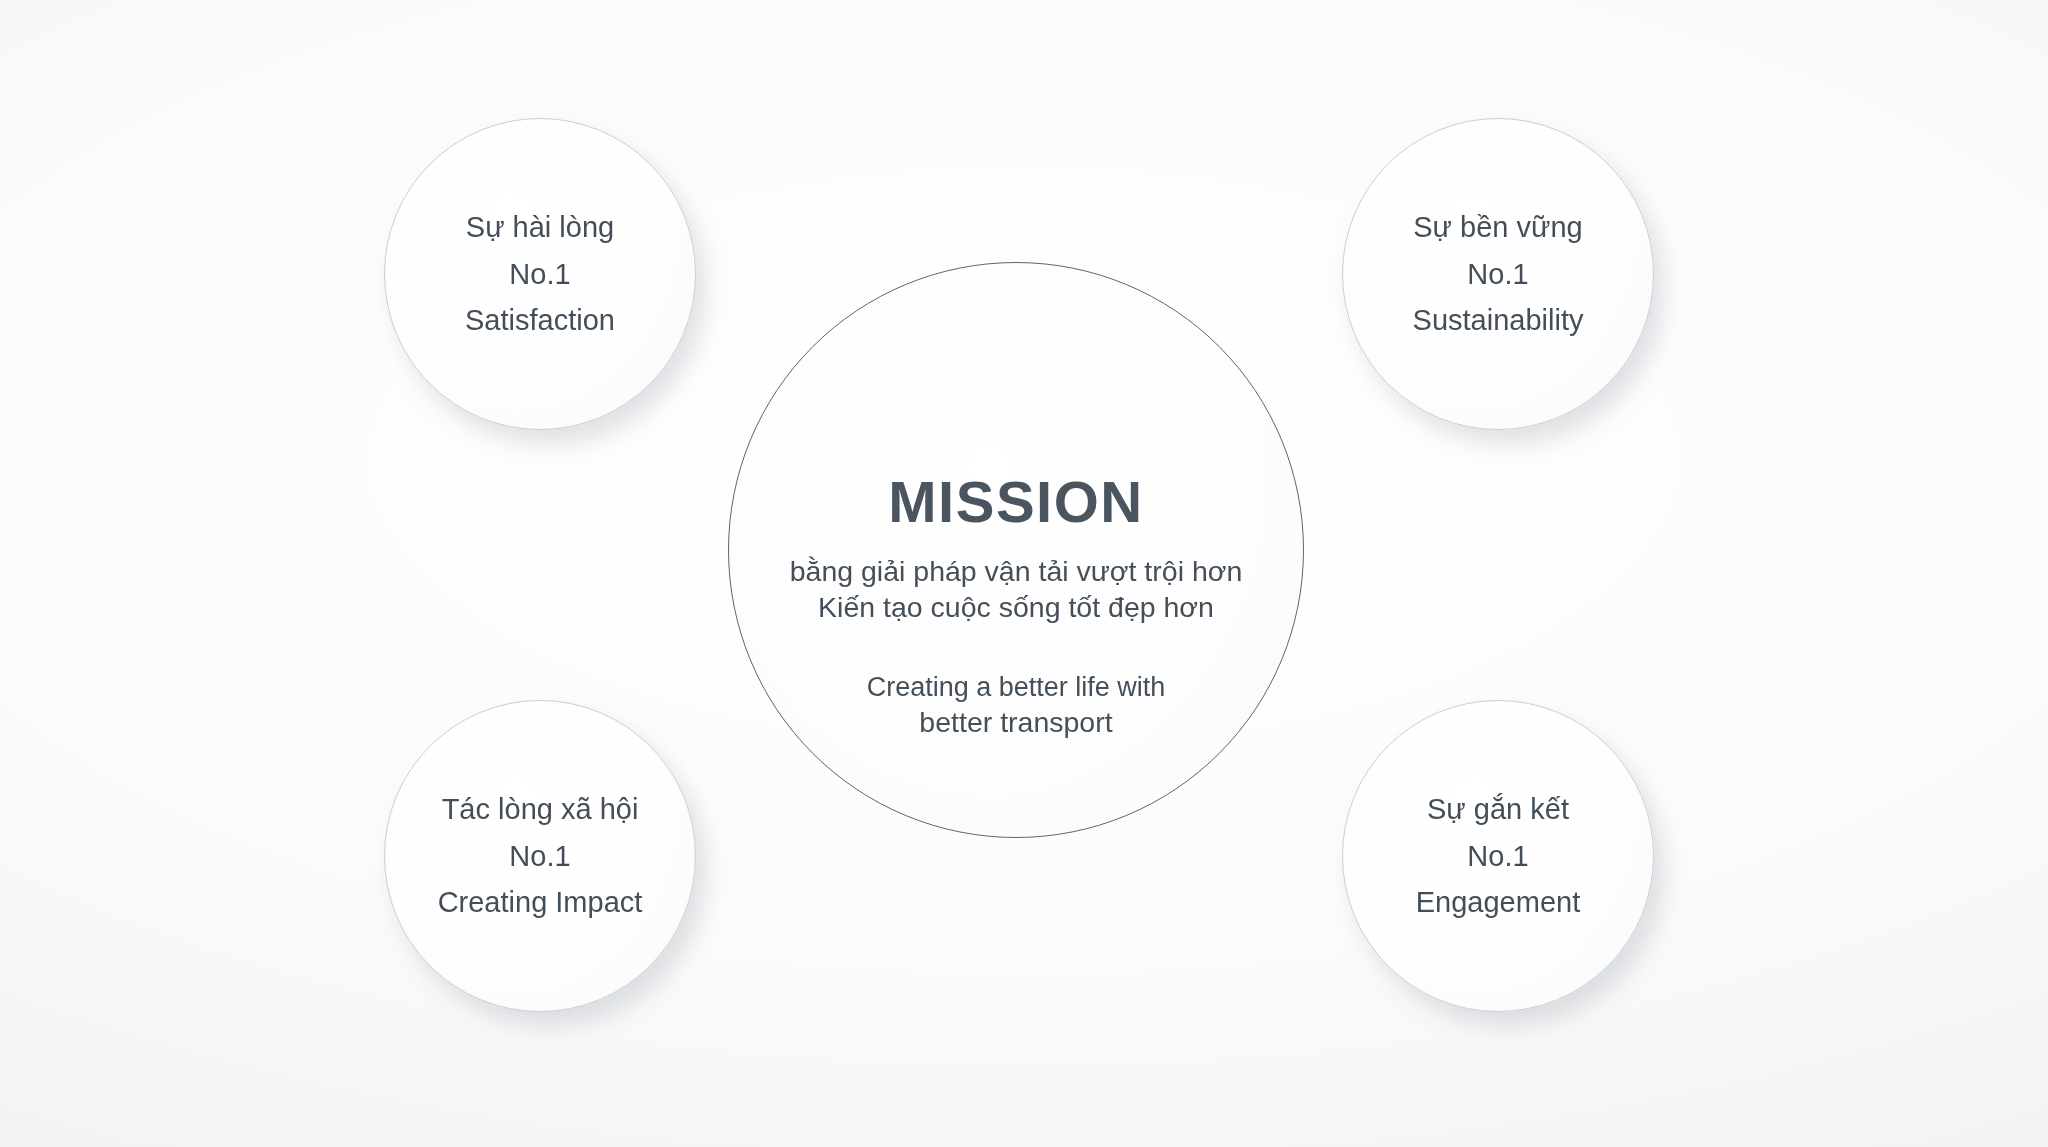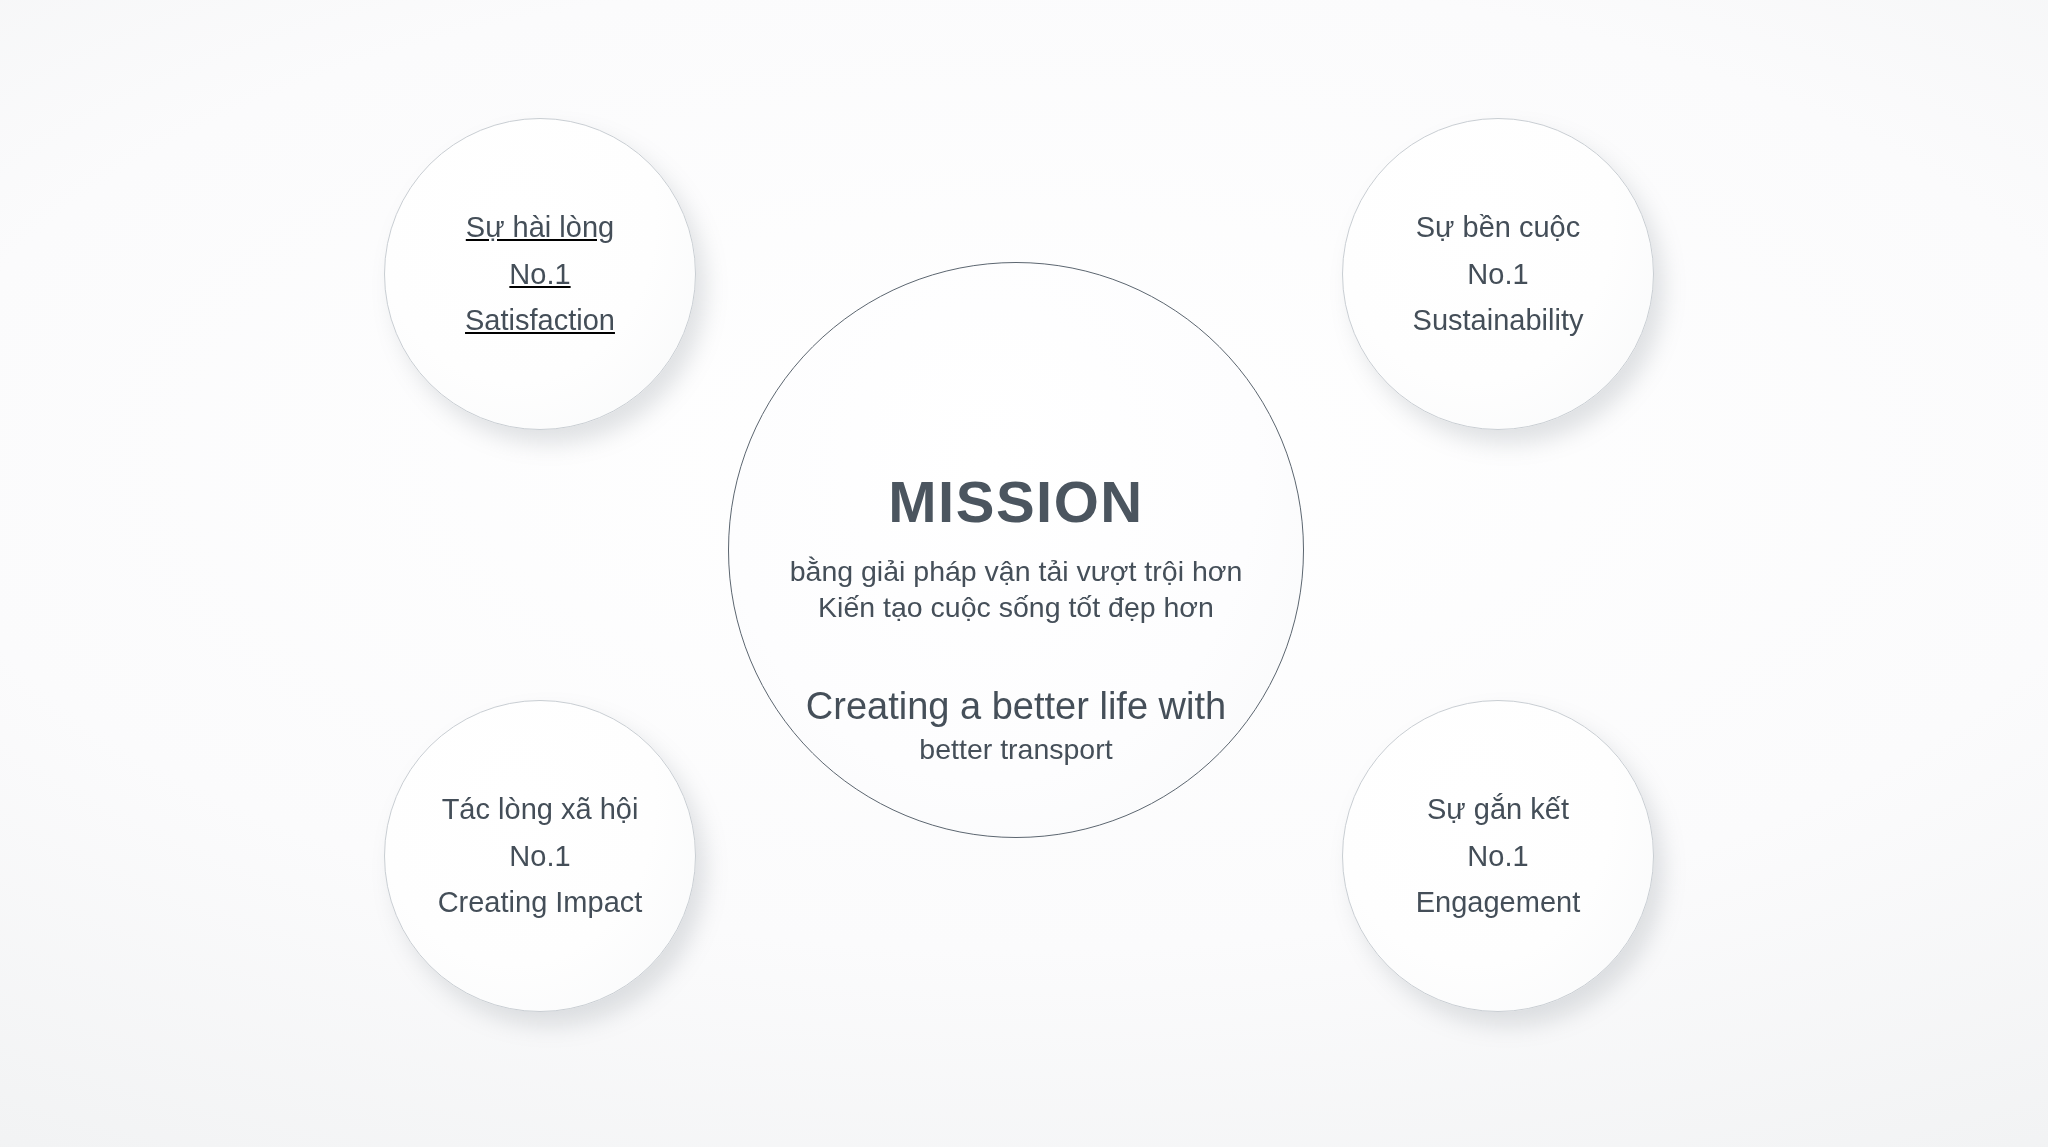--- a/index.html
+++ b/index.html
@@ -48,25 +48,25 @@
     margin-bottom: 22px;
   }
   .mission-vi {
     font-size: 28.5px;
     color: #454f59;
     line-height: 1.28;
     text-align: center;
     white-space: nowrap;
   }
   .mission-en {
-    font-size: 38px;
+    font-size: 27px;
     color: #454f59;
     line-height: 1.28;
     text-align: left;
-    margin-top: 56px;
+    margin-top: 44px;
     white-space: nowrap;
   }
 
   
   .node {
     position: absolute;
     width: 312px;
     height: 312px;
     border-radius: 50%;
     border: 1px solid #c9ced3;
@@ -77,38 +77,38 @@
     flex-direction: column;
     align-items: center;
     justify-content: center;
   }
   .node .line {
     font-size: 29px;
     color: #444e58;
     line-height: 1.62;
     white-space: nowrap;
   }
-  .node.top-left    { left: 384px;  top: 118px; text-decoration: underline; }
+  .node.top-left    { left: 384px;  top: 118px; }
   .node.top-right   { left: 1342px; top: 118px; }
   .node.bottom-left { left: 384px;  top: 700px; }
   .node.bottom-right{ left: 1342px; top: 700px; }
 </style>
 </head>
 <body>
 
 <div id="slide">
 
   <div class="node top-left">
     <div class="line">Sự hài lòng</div>
     <div class="line">No.1</div>
     <div class="line">Satisfaction</div>
   </div>
 
   <div class="node top-right">
-    <div class="line">Sự bền cuộc</div>
+    <div class="line">Sự bền vững</div>
     <div class="line">No.1</div>
     <div class="line">Sustainability</div>
   </div>
 
   <div class="node bottom-left">
     <div class="line">Tác lòng xã hội</div>
     <div class="line">No.1</div>
     <div class="line">Creating Impact</div>
   </div>
 

